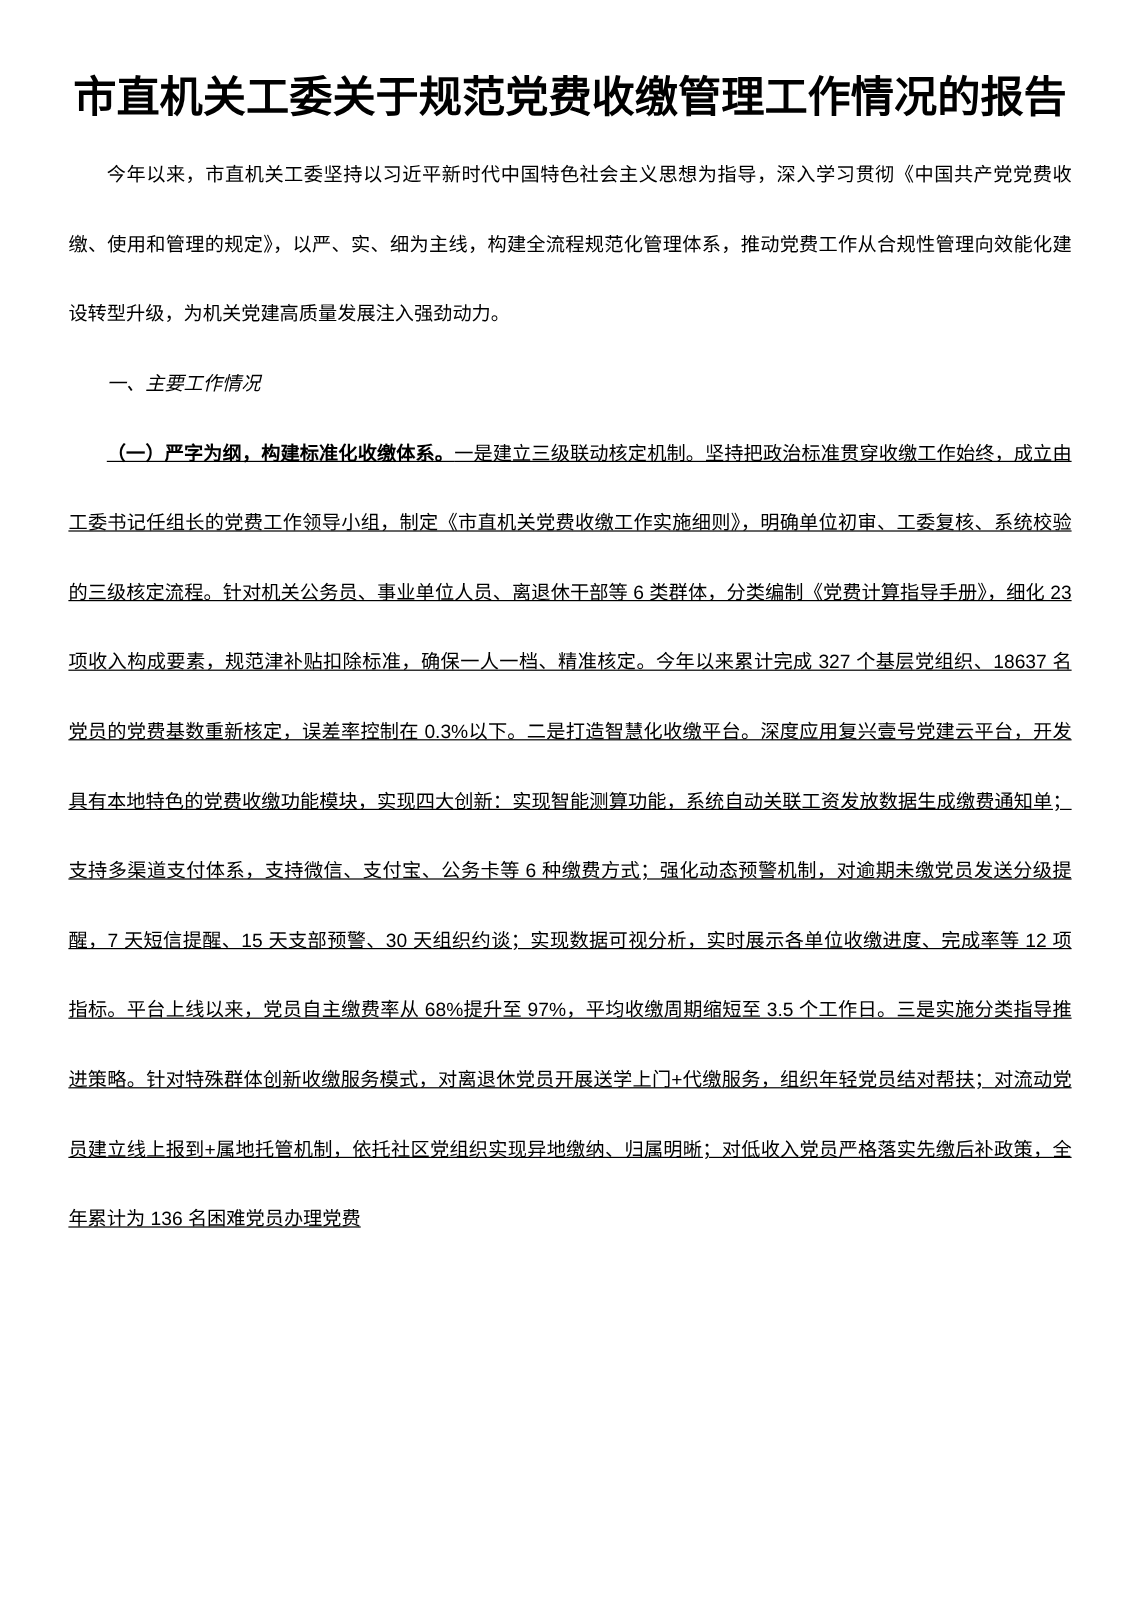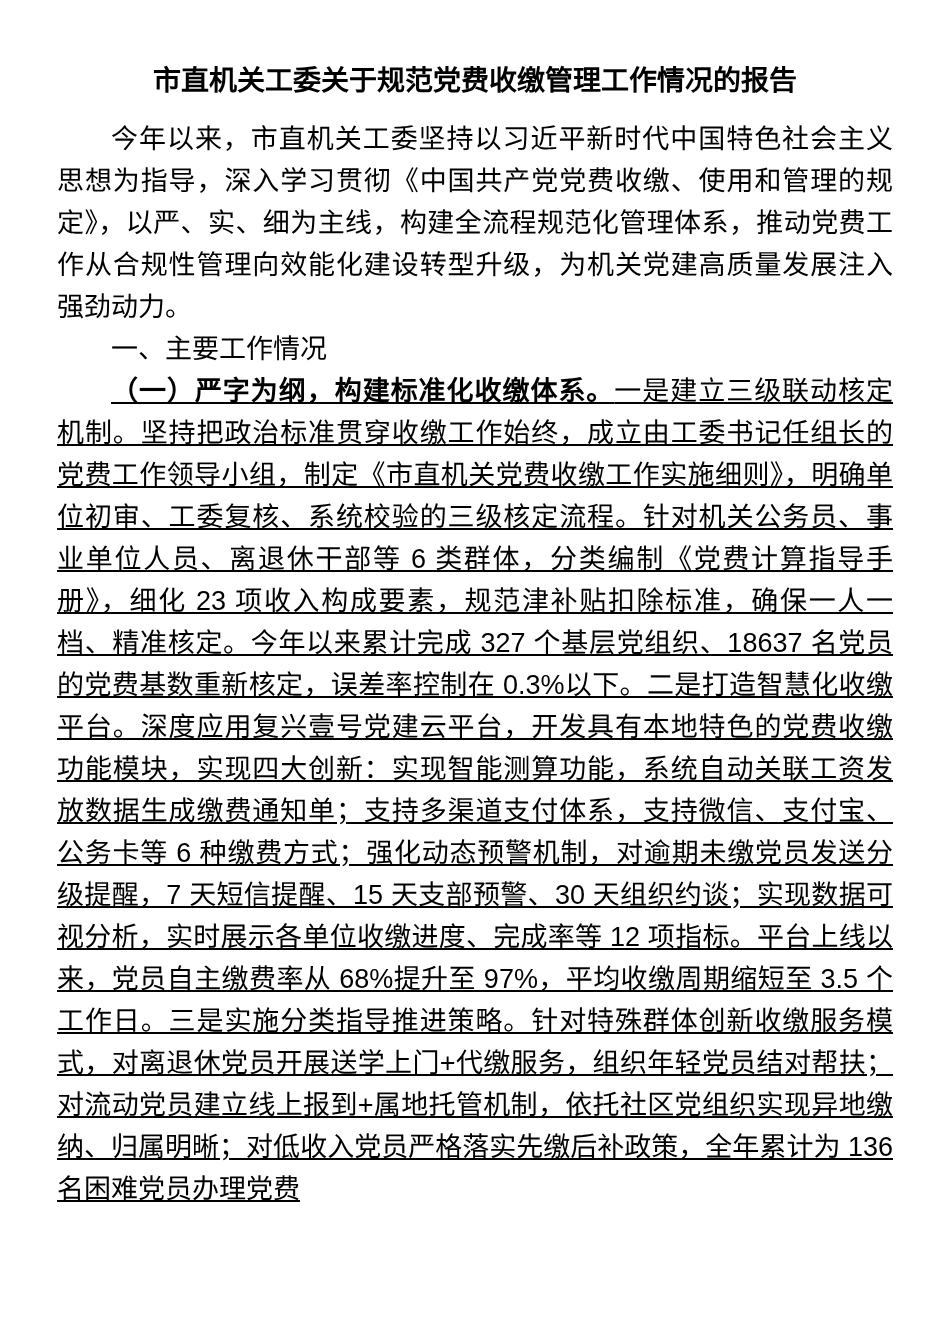--- a/index.html
+++ b/index.html
@@ -16,46 +16,47 @@
     -webkit-font-smoothing: antialiased;
   }
   .page {
     position: relative;
     width: 950px;
     height: 1344px;
     box-sizing: border-box;
     padding: 56px 57px 0 57px;
   }
   .doc-title {
-    font-size: 28px;
+    font-size: 36px;
     font-weight: bold;
     line-height: 50px;
     text-align: center;
     letter-spacing: 0px;
     margin: 0 0 12px 0;
     white-space: nowrap;
   }
   .body-block {
-    font-size: 27px;
-    line-height: 42px;
+    font-size: 16px;
+    line-height: 58px;
     text-align: justify;
     text-justify: inter-ideograph;
     text-align-last: left;
     letter-spacing: 0px;
     word-break: break-all;
     margin: 0;
   }
   .para {
     text-indent: 2em;
     margin: 0;
   }
   .heading-num {
     text-indent: 2em;
     margin: 0;
     text-align: left;
+    font-style: italic;
   }
   .sub-heading-para {
     text-indent: 2em;
     margin: 0;
     text-decoration: underline;
   }
   .bold-run {
     font-weight: bold;
   }
 </style>

